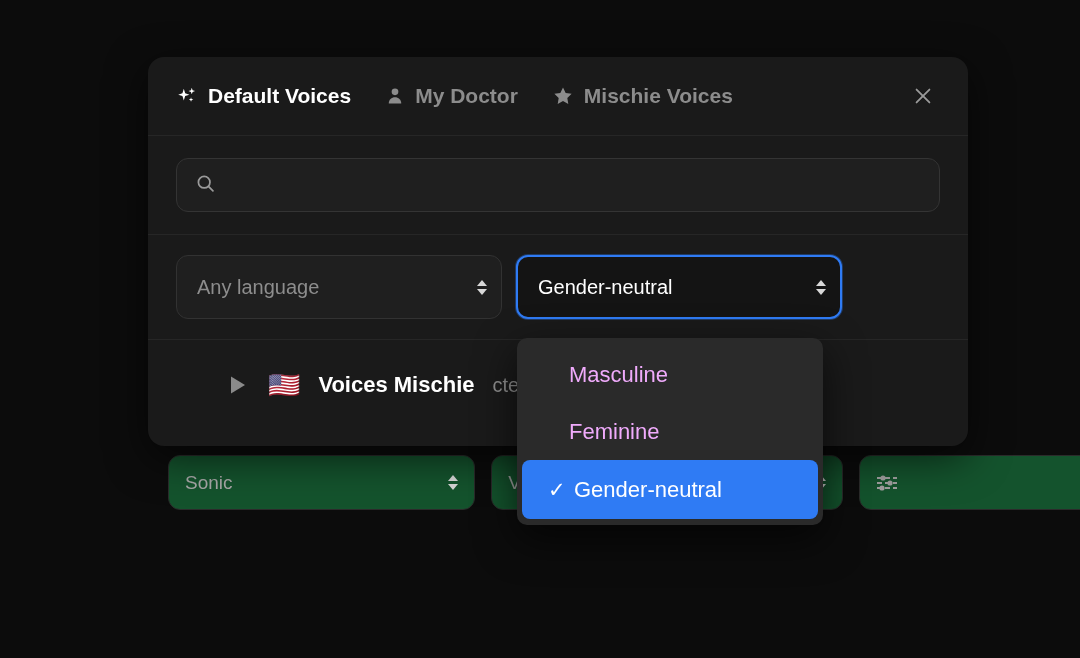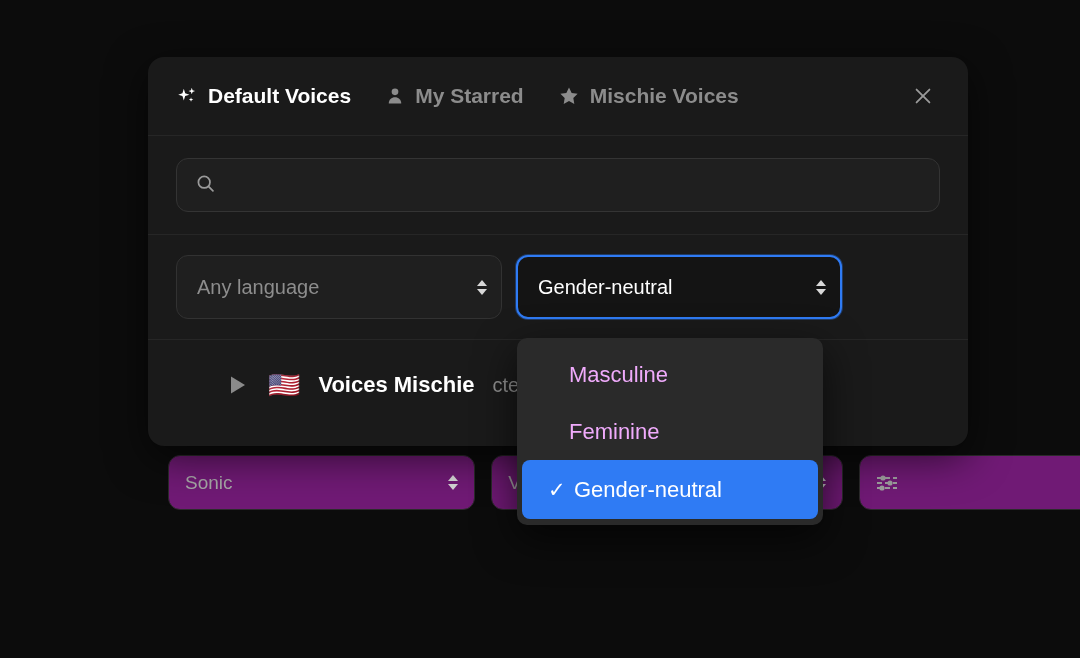--- a/index.html
+++ b/index.html
@@ -30,21 +30,21 @@
     top: 455px;
     width: 940px;
     height: 55px;
     display: flex;
     align-items: center;
     gap: 16px;
   }
   .pill {
     height: 55px;
     box-sizing: border-box;
-    background: #701a75;
+    background: #14532d;
     border: 1px solid #2b2b2b;
     border-radius: 12px;
     display: flex;
     align-items: center;
     padding: 0 16px;
     color: #a8a8a8;
     font-size: 19px;
   }
   .pill.model { width: 308px; justify-content: space-between; }
   .pill.voice { width: 352px; justify-content: space-between; }
@@ -297,21 +297,21 @@
         <span>Default Voices</span>
       </div>
 
       <div class="tab">
         <span class="tab-icon">
           <svg viewBox="0 0 24 24" width="20" height="20">
             <circle cx="12" cy="7" r="4"></circle>
             <path d="M4.5 21 C4.5 16.6 7.9 13.6 12 13.6 C16.1 13.6 19.5 16.6 19.5 21 Z"></path>
           </svg>
         </span>
-        <span>My Starred</span>
+        <span>My Doctor</span>
       </div>
 
       <div class="tab">
         <span class="tab-icon">
           <svg viewBox="0 0 24 24" width="22" height="22">
             <path d="M12 2.6 L14.9 8.6 L21.4 9.5 L16.7 14.1 L17.8 20.6 L12 17.5 L6.2 20.6 L7.3 14.1 L2.6 9.5 L9.1 8.6 Z"></path>
           </svg>
         </span>
         <span>Mischie Voices</span>
       </div>

